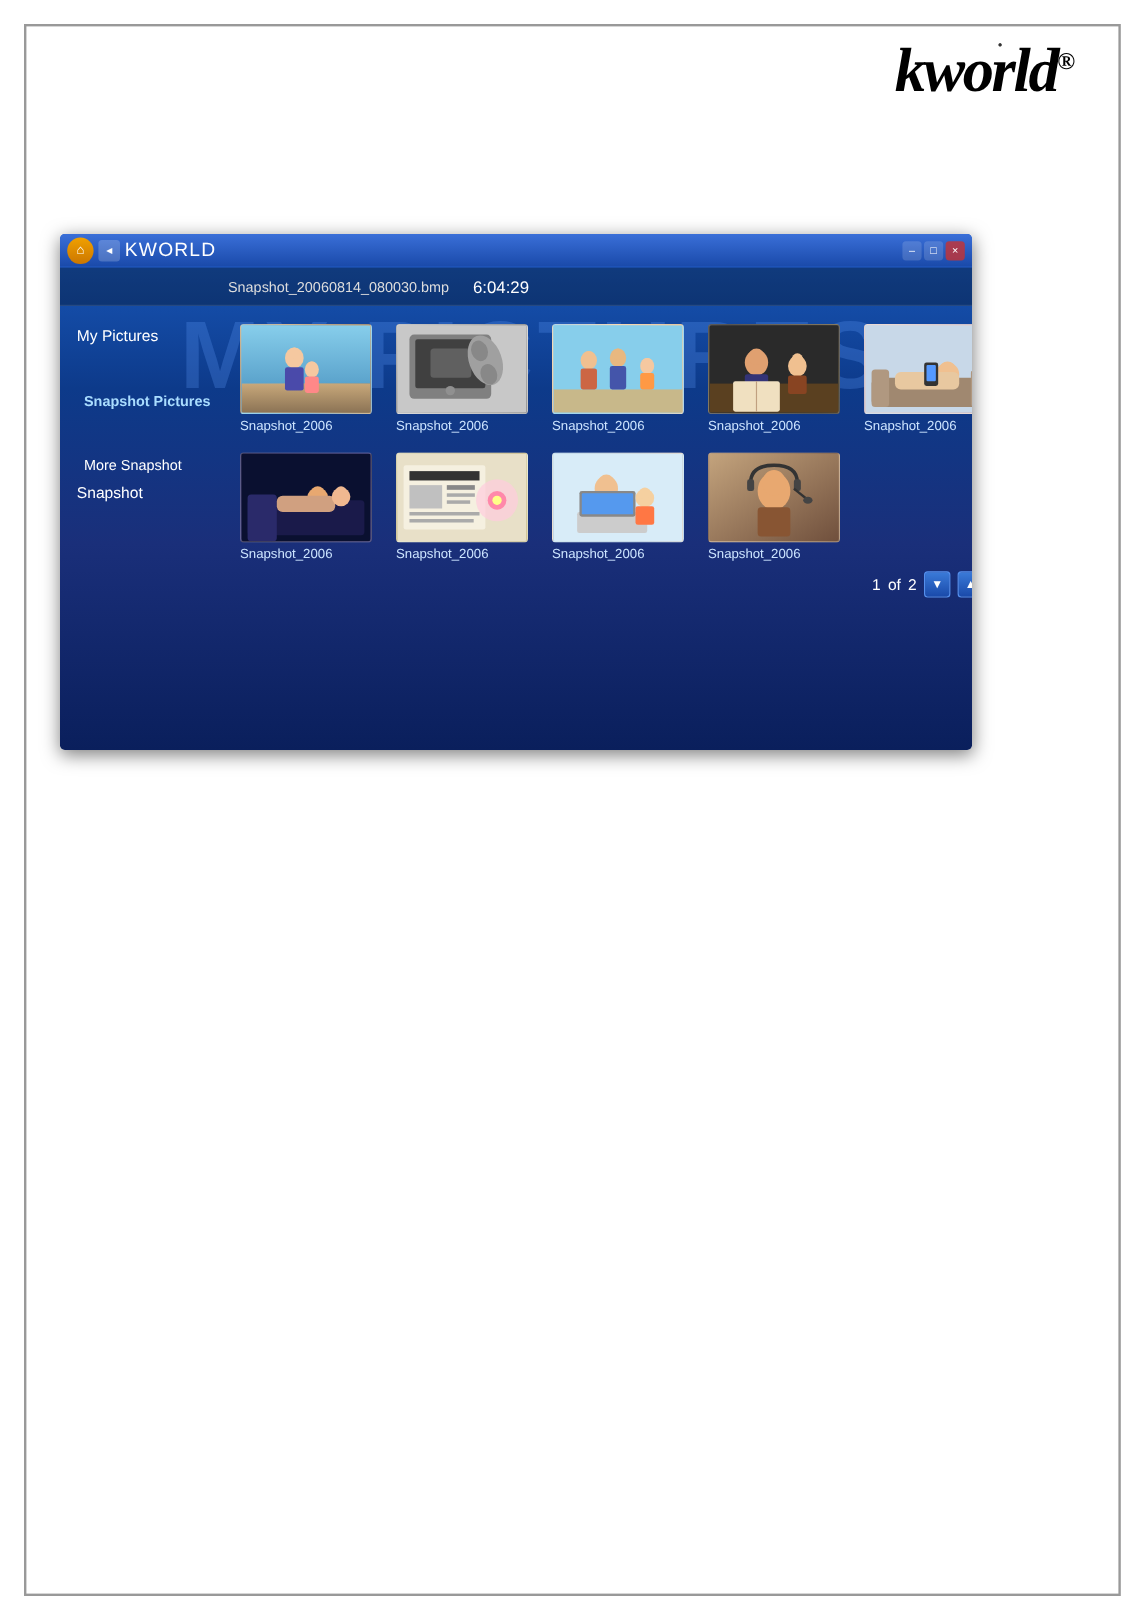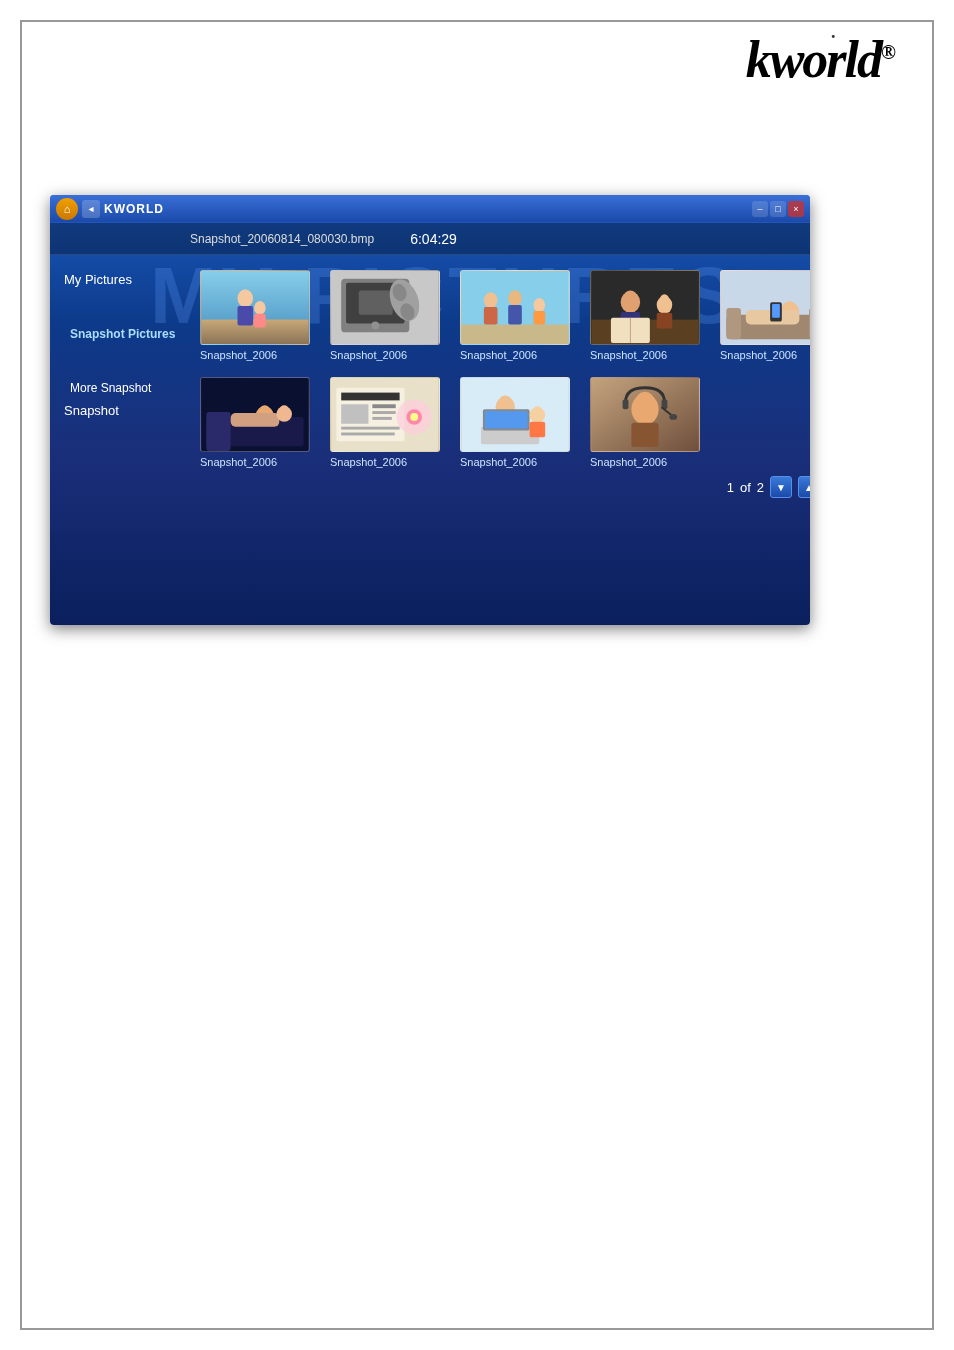--- a/index.html
+++ b/index.html
@@ -94,22 +94,22 @@
       border-radius: 3px;
       display: flex;
       align-items: center;
       justify-content: center;
       cursor: pointer;
       color: #fff;
       font-size: 10px;
     }
     .title-bar-app-name {
       color: #fff;
-      font-size: 12px;
-      font-weight: bold;
+      font-size: 16px;
+      font-weight: normal;
       letter-spacing: 1px;
       text-transform: uppercase;
     }
     .title-bar-right {
       display: flex;
       align-items: center;
       gap: 2px;
     }
     .win-btn {
       width: 16px;
@@ -126,21 +126,21 @@
     .win-btn.close { background: rgba(200,50,50,0.8); }
 
     
     .header-bar {
       width: 100%;
       height: 32px;
       background: rgba(0,0,0,0.3);
       display: flex;
       align-items: center;
       padding: 0 140px 0 140px;
-      gap: 36px;
+      gap: 20px;
       border-bottom: 1px solid rgba(255,255,255,0.1);
     }
     .file-name {
       color: #ddd;
       font-size: 12px;
     }
     .time-display {
       color: #fff;
       font-size: 14px;
       font-weight: normal;

